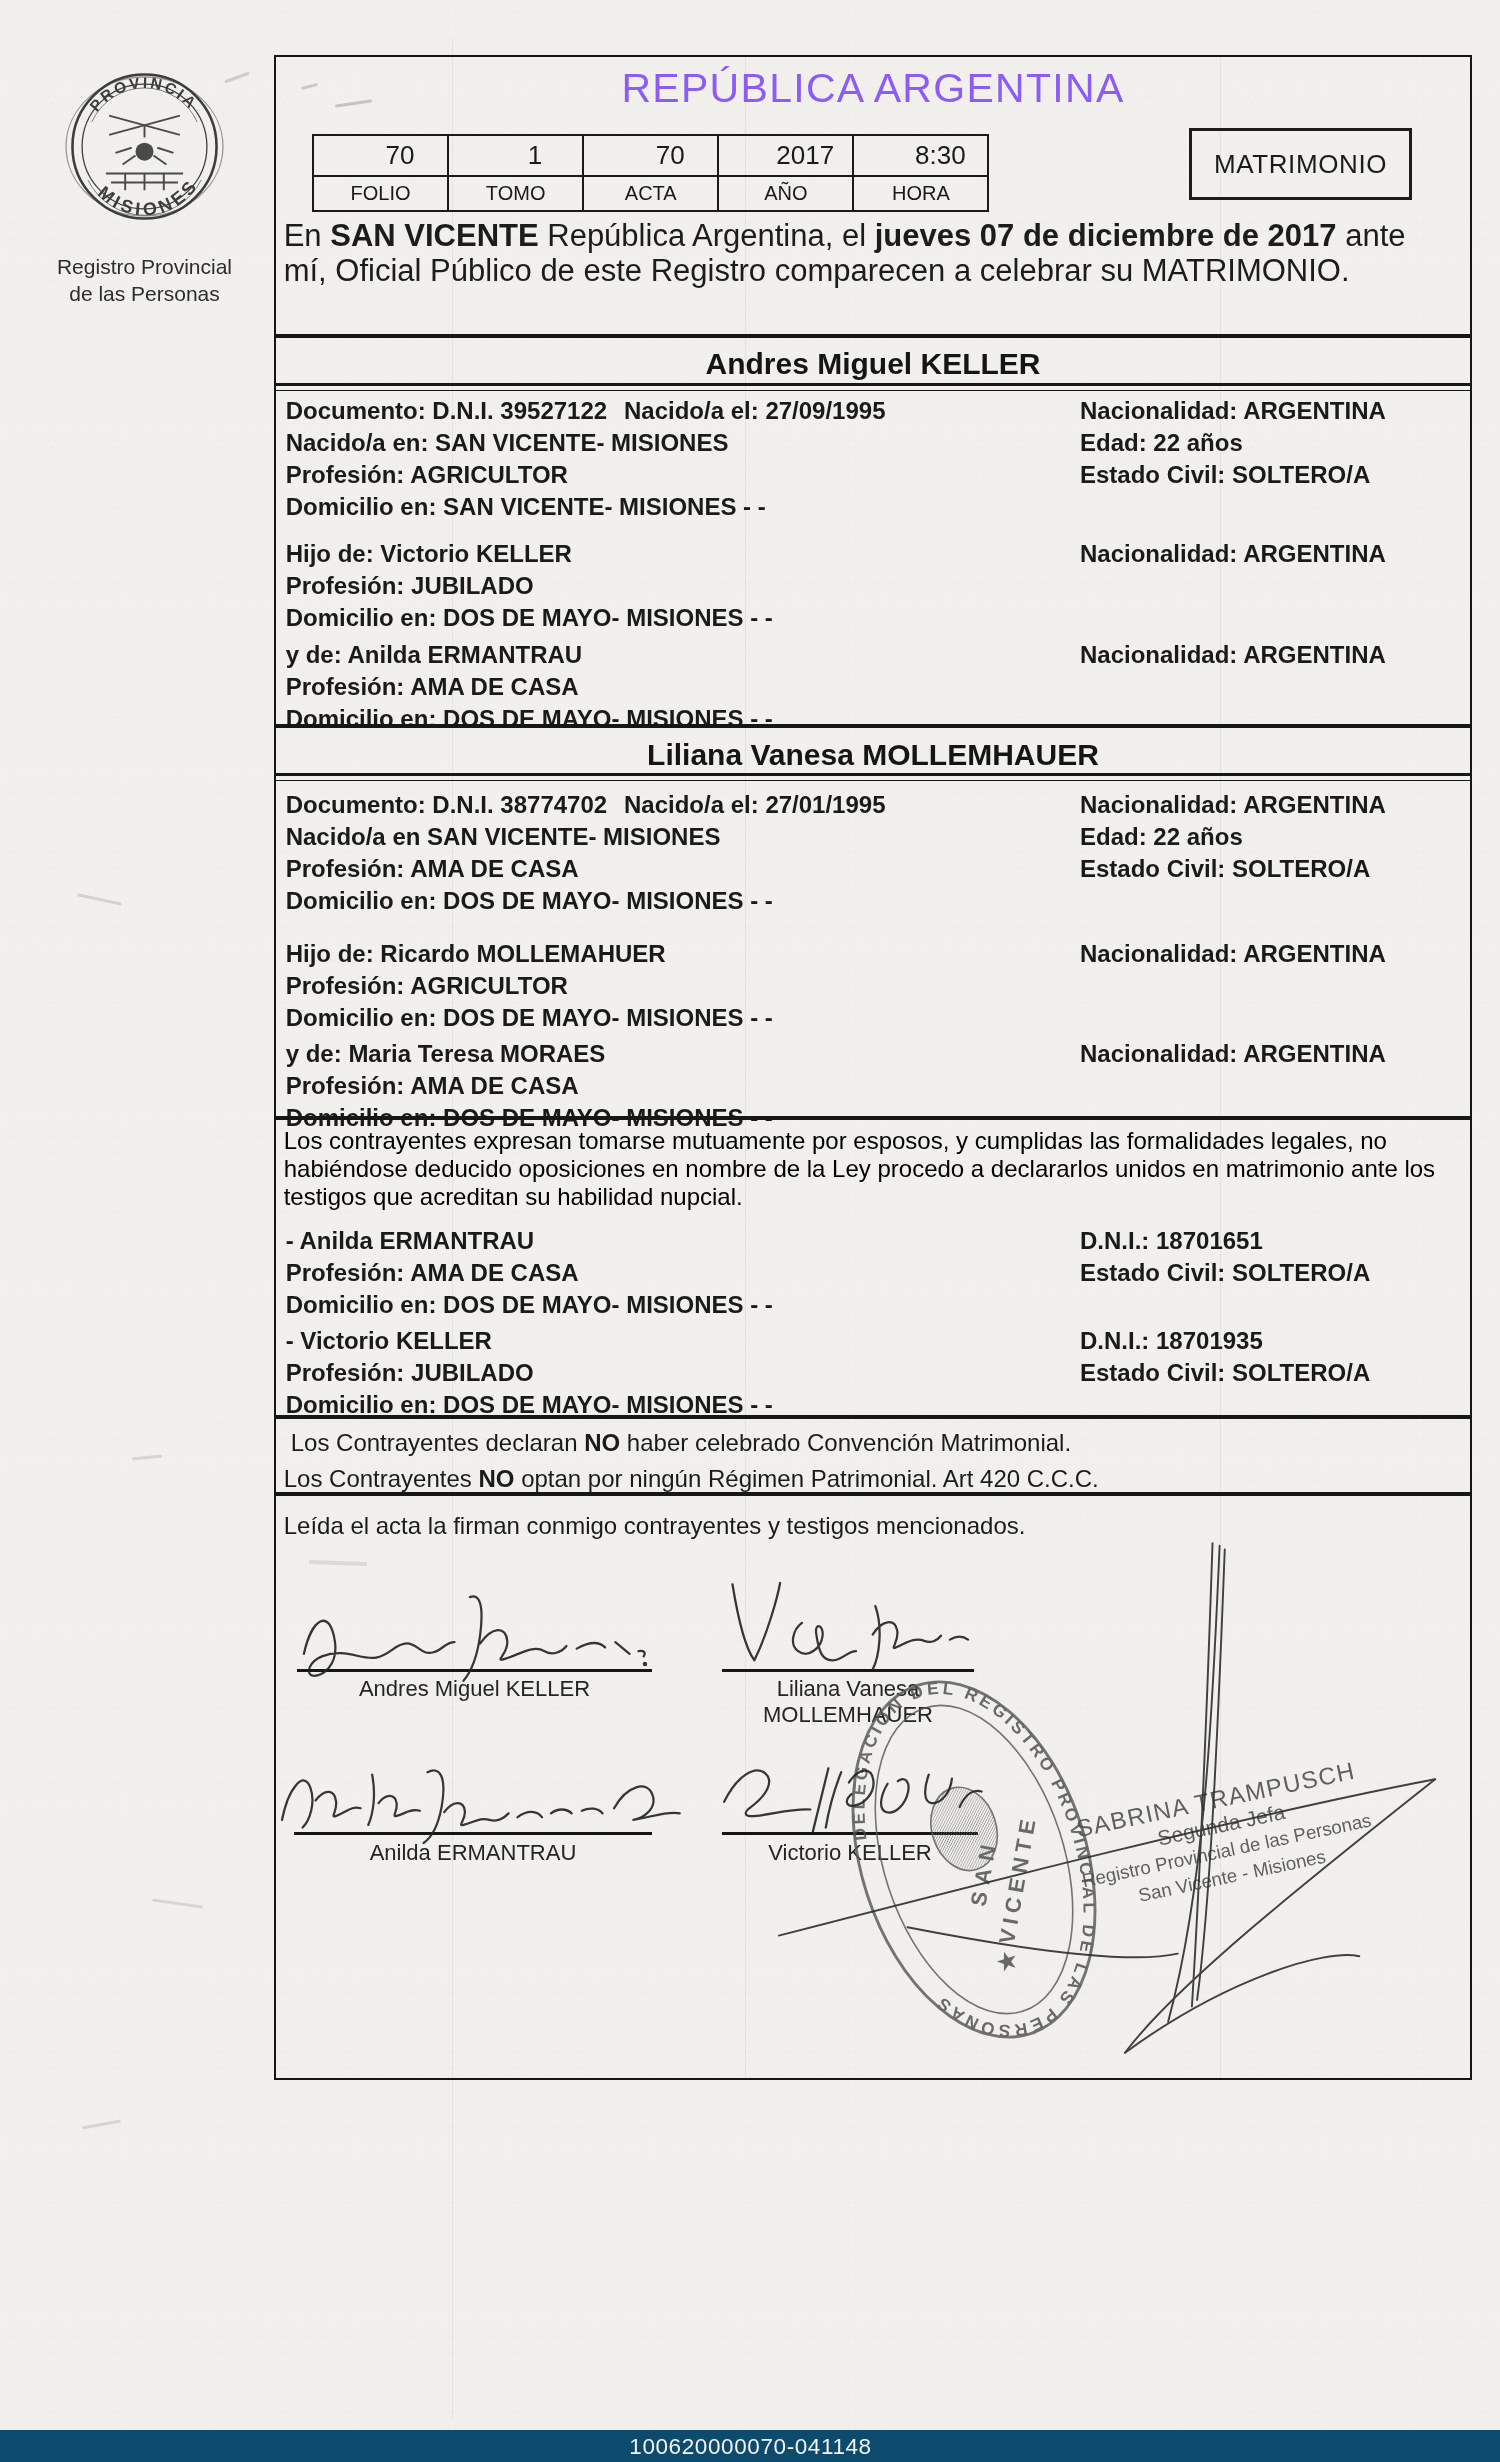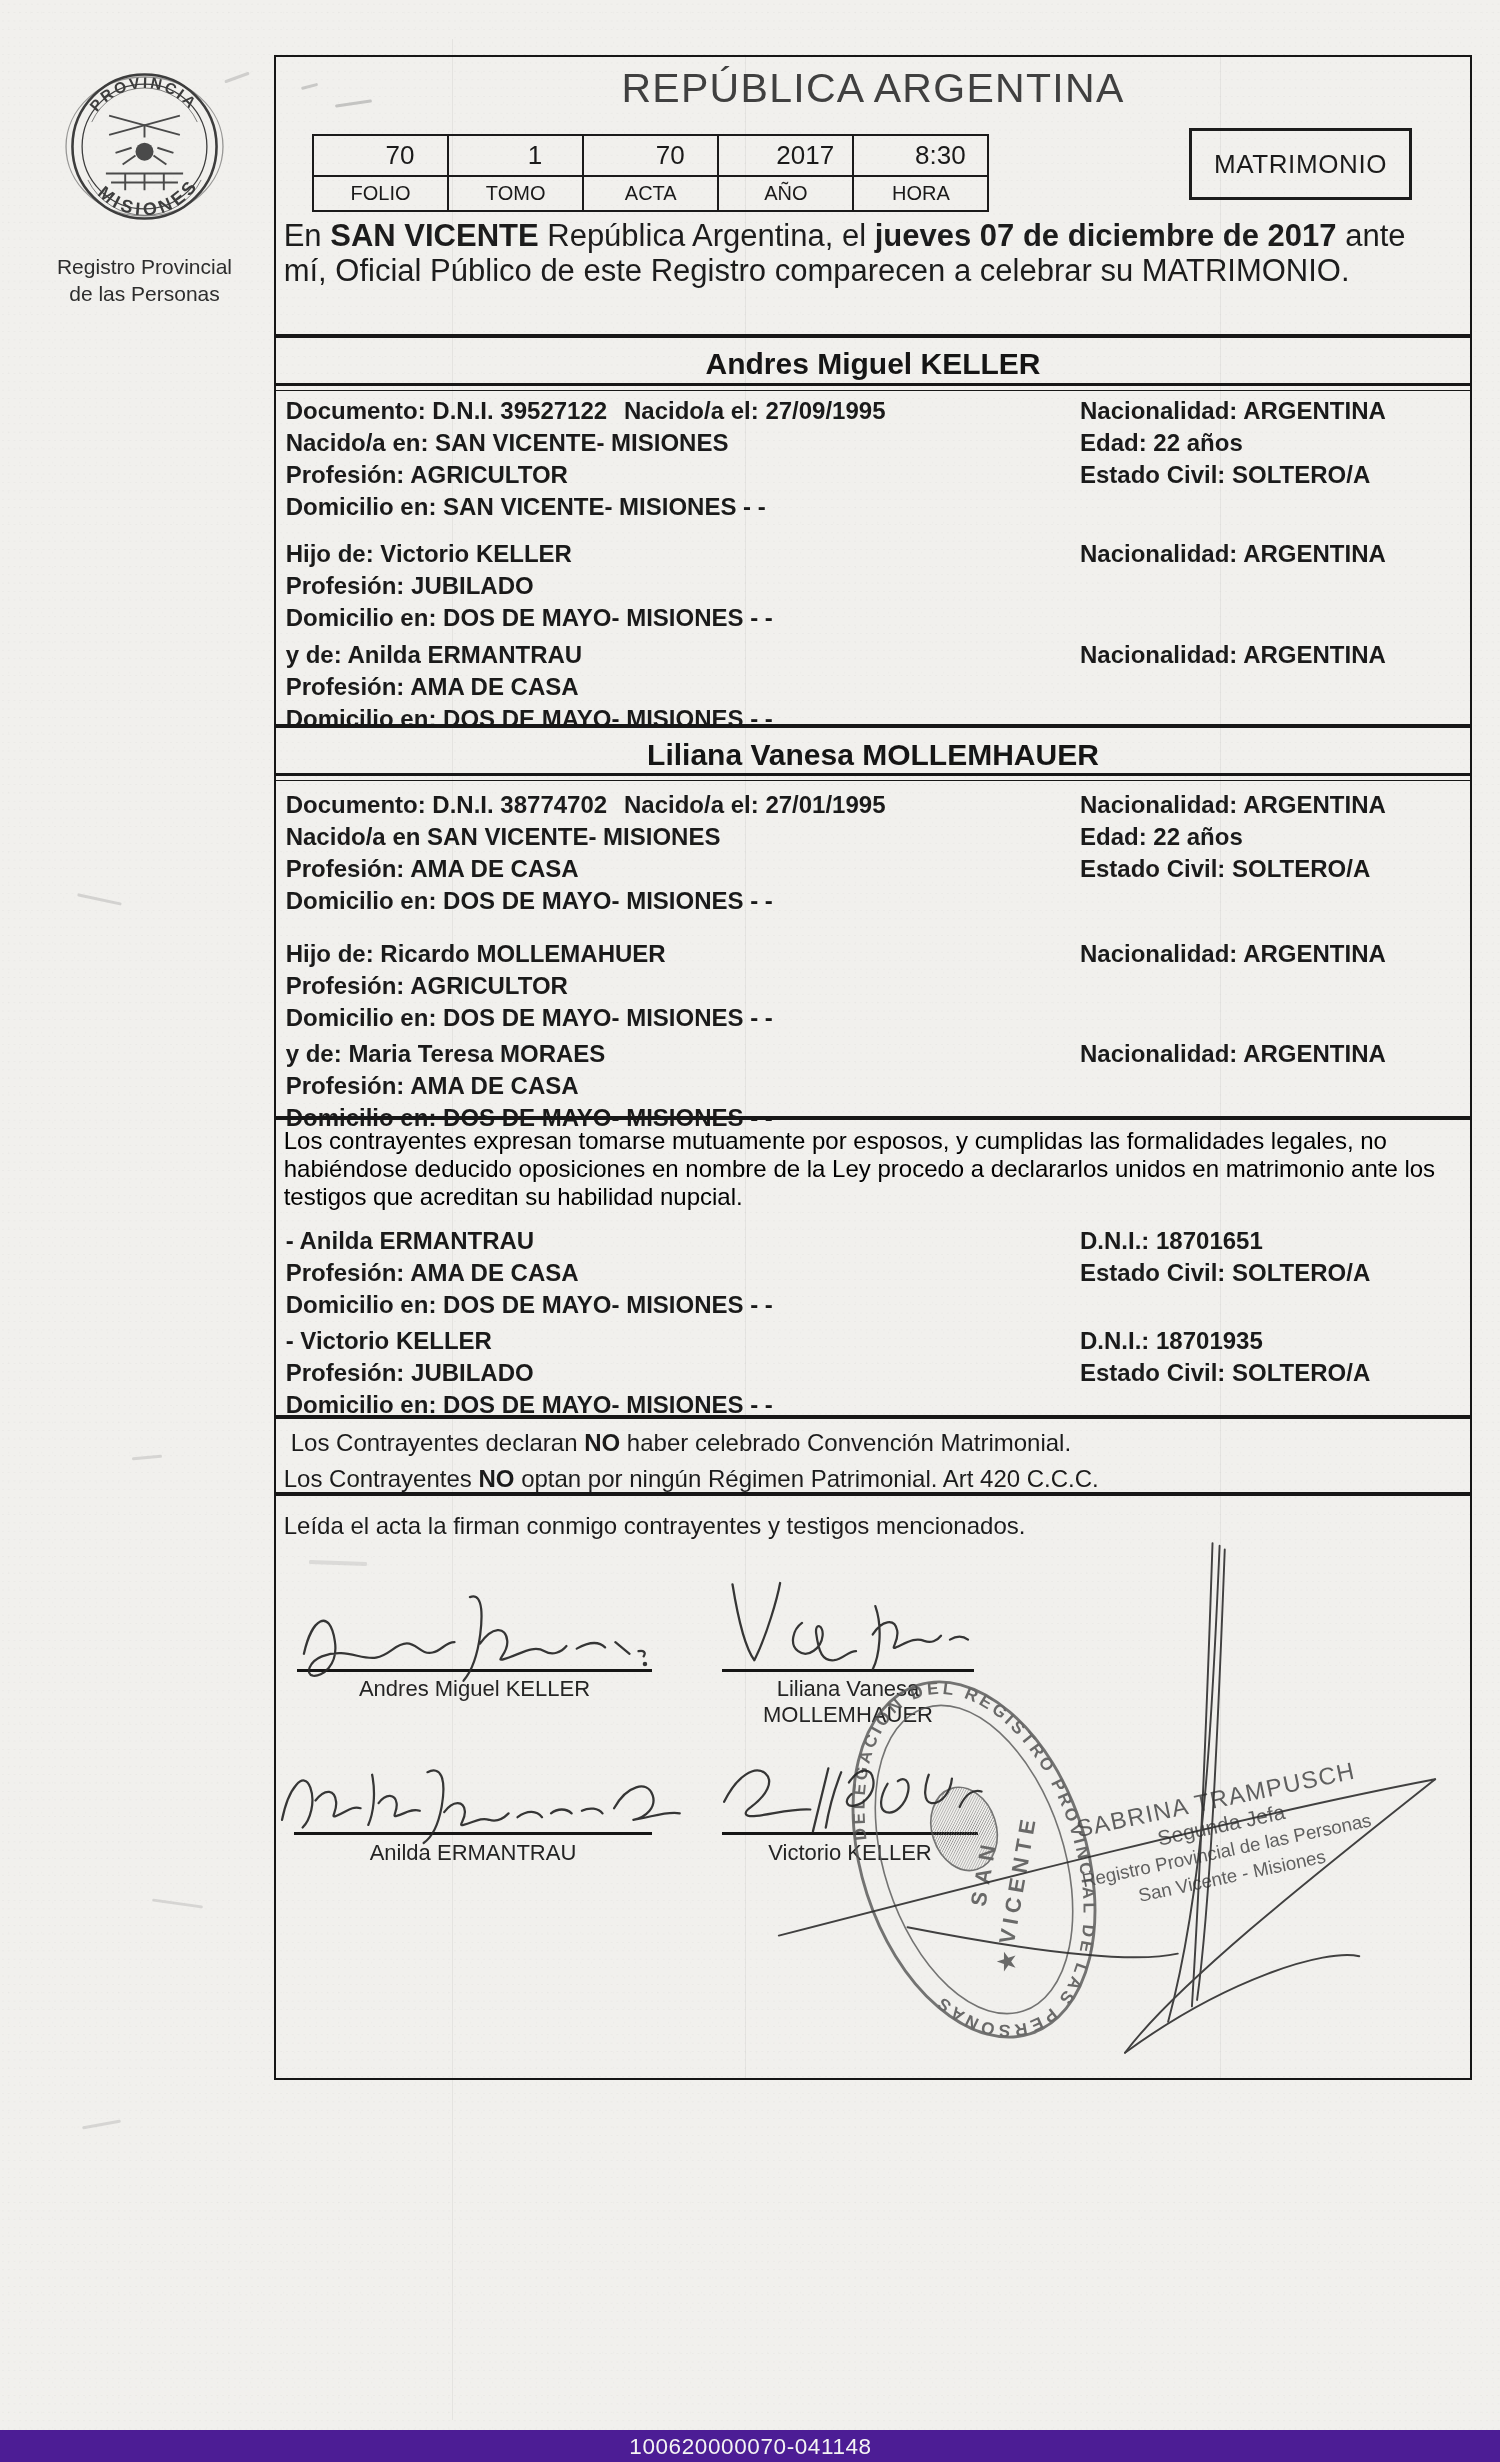--- a/index.html
+++ b/index.html
@@ -22,21 +22,21 @@
   
   .letterhead{position:absolute;left:35px;top:51px;width:219px;text-align:center;}
   .letterhead .org{font-size:21px;line-height:27px;color:#2d2d2d;}
 
   
   .doc-box{
     position:absolute;left:274px;top:55px;width:1198px;height:2025px;
     border:2.6px solid #161616;box-sizing:border-box;
   }
   .doc-title{position:absolute;left:0;top:7.7px;width:100%;text-align:center;
-    font-size:41px;letter-spacing:1.3px;color:#404040;font-weight:400;}
+    font-size:41px;letter-spacing:1.3px;color:#8b5cf6;font-weight:400;}
   .registry-table{position:absolute;left:36px;top:77px;border-collapse:collapse;}
   .registry-table td{border:2.6px solid #1a1a1a;text-align:center;padding:0 5.1px;}
   .registry-table .vrow td{width:84px;height:39px;font-size:26px;padding-left:44px;}
   .registry-table .lrow td{height:33px;font-size:20px;}
   .matrimonio-box{
     position:absolute;left:913px;top:71px;width:223px;height:72px;
     border:3.2px solid #1c1c1c;box-sizing:border-box;
     display:flex;align-items:center;justify-content:center;
     font-size:26px;letter-spacing:0.6px;color:#1b1b1b;
   }
@@ -73,21 +73,21 @@
   }
   .officer-stamp div{line-height:26px;}
   .officer-line-0{font-size:24px;letter-spacing:1.3px;}
   .officer-line-1{font-size:21px;}
   .officer-line-2{font-size:18.7px;}
   .officer-line-3{font-size:18.7px;}
 
   .ink{position:absolute;left:0;top:0;pointer-events:none;}
 
   .barcode-bar{
-    position:absolute;left:0;top:2430px;width:100%;height:33px;background:#4c1d95;
+    position:absolute;left:0;top:2430px;width:100%;height:33px;background:#0c4a6e;
     display:flex;align-items:center;justify-content:center;
     color:#f4f4f4;font-size:22.5px;letter-spacing:0.6px;
   }
 </style>
 </head>
 <body>
 
 <div class="page">
 
   <div class="scanline" style="left:452px;top:39px;height:2381px;"></div>

